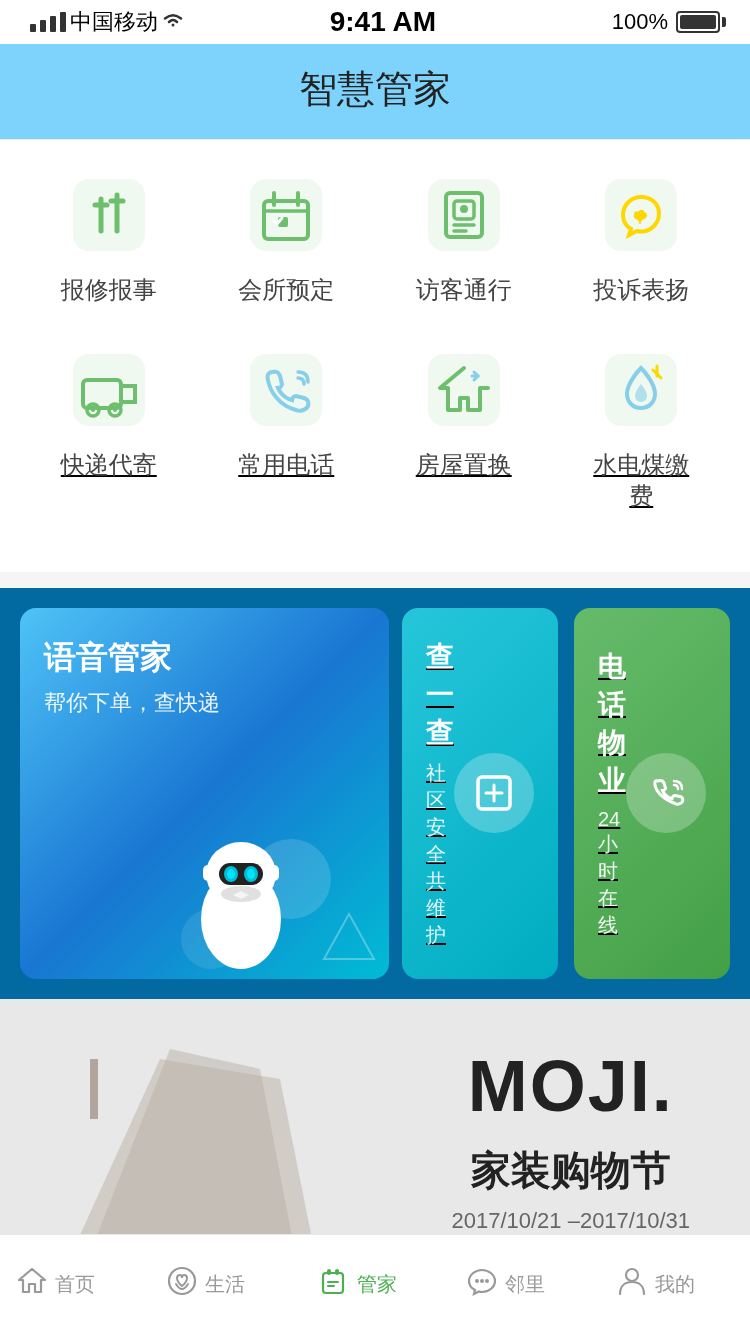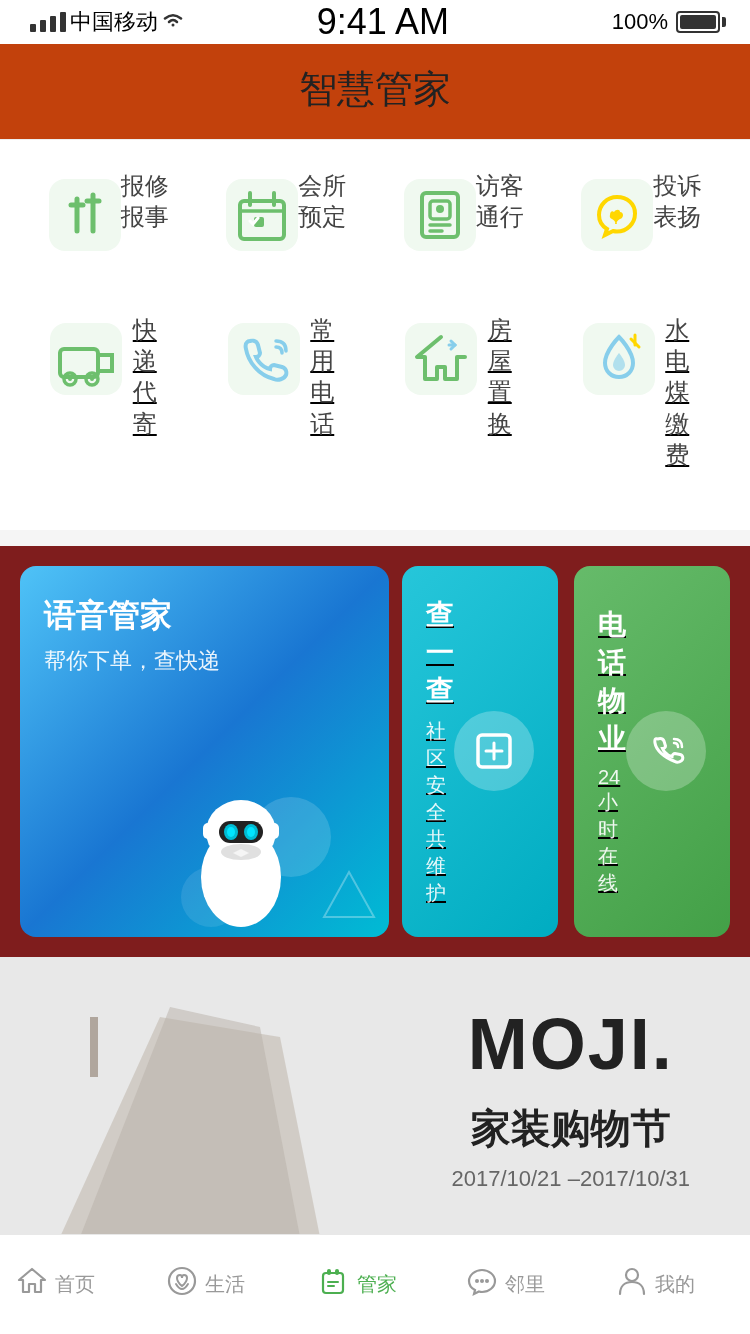--- a/index.html
+++ b/index.html
@@ -17,21 +17,21 @@
       background: #fff;
       height: 44px;
       display: flex;
       align-items: center;
       justify-content: space-between;
       padding: 0 30px;
       font-size: 24px;
       font-weight: 500;
     }
     .status-left { display: flex; align-items: center; gap: 4px; font-size: 22px; }
-    .status-center { font-size: 36px; font-weight: 400; }
+    .status-center { font-size: 28px; font-weight: 700; }
     .status-right { display: flex; align-items: center; gap: 8px; font-size: 22px; margin-left: 30px; }
     .battery-icon {
       width: 44px; height: 22px;
       border: 2px solid #333;
       border-radius: 4px;
       position: relative;
       display: inline-block;
     }
     .battery-icon::after {
       content: '';
@@ -44,41 +44,43 @@
     }
     .battery-fill {
       position: absolute;
       left: 2px; top: 2px; bottom: 2px; right: 2px;
       background: #333;
       border-radius: 2px;
     }
 
     
     .header {
-      background: #c2410c;
+      background: #7dd3fc;
       text-align: center;
       padding: 20px 0 24px;
       font-size: 38px;
       font-weight: 500;
       color: #222;
       border-bottom: 1px solid #eee;
     }
 
     
     .icons-section {
       background: #fff;
       padding: 30px 20px 20px;
     }
     .icons-row {
       display: flex;
       justify-content: space-around;
       margin-bottom: 40px;
     }
     .icon-item {
       display: flex;
+      flex-direction: column;
+      align-items: center;
       width: 120px;
       cursor: pointer;
     }
     .icon-box {
       width: 90px;
       height: 90px;
       display: flex;
       align-items: center;
       justify-content: center;
       margin-bottom: 14px;
@@ -92,21 +94,21 @@
       color: #444;
       text-align: center;
       line-height: 1.3;
     }
 
     
     .cards-section {
       padding: 20px 20px;
       display: flex;
       gap: 13px;
-      background: #7f1d1d;
+      background: #0369a1;
     }
     .card-left {
       flex: 1.2;
       border-radius: 16px;
       background: linear-gradient(135deg, #4fc3f7, #1976d2, #00bcd4);
       padding: 28px 24px;
       position: relative;
       overflow: hidden;
       min-height: 280px;
     }

